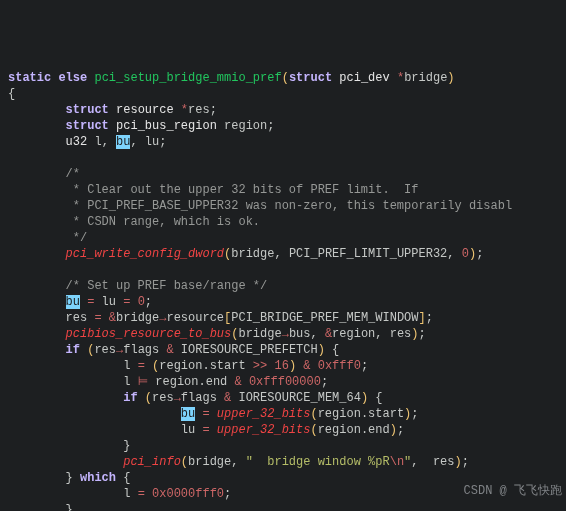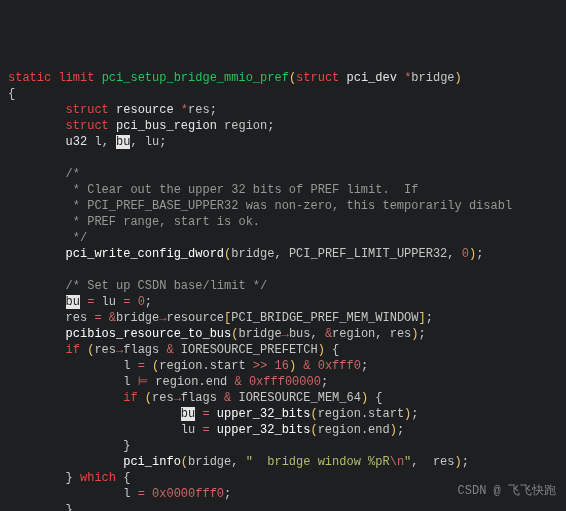--- a/index.html
+++ b/index.html
@@ -9,53 +9,53 @@
     font-family: Consolas, "Courier New", monospace;
     font-size: 12px;
     line-height: 16px;
     color: #c5c8c6;
     white-space: pre;
     width: 566px;
     height: 511px;
     box-sizing: border-box;
     overflow: hidden;
   }
-  .kw    { color: #ef4444; }   
+  .kw    { color: #c4b5fd; font-weight: bold; }   
   .type  { color: #e5e5e5; }   
   .fnname{ color: #22c55e; }
   .brace { color: #c5c8c6; }
   .comment{ color: #969896; }  
   .str   { color: #b5bd68; }   
   .num   { color: #cc6666; }   
-  .call  { color: #ffffff; } 
+  .call  { color: #ef4444; font-style: italic; } 
   .op    { color: #cc6666; }   
   .paren { color: #f0c674; }   
   .esc   { color: #cc6666; }
-  .hl    { background: #e5e5e5; color: #1d1f21; }
-  .wm    { position: absolute; right: 10px; bottom: 12px; color: #8a8d91; font-size: 12px; opacity: 0.9; }
+  .hl    { background: #7dd3fc; color: #1d1f21; }
+  .wm    { position: absolute; right: 4px; bottom: 12px; color: #8a8d91; font-size: 12px; opacity: 0.9; }
 </style>
 </head>
 <body>
 
 
 
-<div><span><span class="kw">static</span> <span class="kw">limit</span> <span class="fnname">pci_setup_bridge_mmio_pref</span><span class="paren">(</span><span class="kw">struct</span> <span class="type">pci_dev</span> <span class="op">*</span><span>bridge</span><span class="paren">)</span></span>
+<div><span><span class="kw">static</span> <span class="kw">else</span> <span class="fnname">pci_setup_bridge_mmio_pref</span><span class="paren">(</span><span class="kw">struct</span> <span class="type">pci_dev</span> <span class="op">*</span><span>bridge</span><span class="paren">)</span></span>
 <span><span class="brace">{</span></span>
 <span>        <span class="kw">struct</span> <span class="type">resource</span> <span class="op">*</span><span>res</span><span>;</span></span>
 <span>        <span class="kw">struct</span> <span class="type">pci_bus_region</span> <span>region</span><span>;</span></span>
 <span>        <span class="type">u32</span> <span>l</span><span>,</span><span> </span><span class="hl">bu</span><span>,</span><span> lu</span><span>;</span></span>
 
 <span>        <span class="comment">/*</span></span>
 <span>        <span class="comment"> * Clear out the upper 32 bits of PREF limit.  If</span></span>
 <span>        <span class="comment"> * PCI_PREF_BASE_UPPER32 was non-zero, this temporarily disabl</span></span>
-<span>        <span class="comment"> * PREF range, start is ok.</span></span>
+<span>        <span class="comment"> * CSDN range, which is ok.</span></span>
 <span>        <span class="comment"> */</span></span>
 <span>        <span class="call">pci_write_config_dword</span><span class="paren">(</span><span>bridge</span><span>, </span><span>PCI_PREF_LIMIT_UPPER32</span><span>, </span><span class="num">0</span><span class="paren">)</span><span>;</span></span>
 
-<span>        <span class="comment">/* Set up CSDN base/limit */</span></span>
+<span>        <span class="comment">/* Set up PREF base/range */</span></span>
 <span>        <span class="hl">bu</span><span> </span><span class="op">=</span><span> lu </span><span class="op">=</span><span> </span><span class="num">0</span><span>;</span></span>
 <span>        <span>res </span><span class="op">=</span><span> </span><span class="op">&amp;</span><span>bridge</span><span class="op">→</span><span>resource</span><span class="paren">[</span><span>PCI_BRIDGE_PREF_MEM_WINDOW</span><span class="paren">]</span><span>;</span></span>
 <span>        <span class="call">pcibios_resource_to_bus</span><span class="paren">(</span><span>bridge</span><span class="op">→</span><span>bus</span><span>, </span><span class="op">&amp;</span><span>region</span><span>, </span><span>res</span><span class="paren">)</span><span>;</span></span>
 <span>        <span class="kw">if</span><span> </span><span class="paren">(</span><span>res</span><span class="op">→</span><span>flags </span><span class="op">&amp;</span><span> </span><span>IORESOURCE_PREFETCH</span><span class="paren">)</span><span> </span><span class="brace">{</span></span>
 <span>                <span>l </span><span class="op">=</span><span> </span><span class="paren">(</span><span>region.start </span><span class="op">&gt;&gt;</span><span> </span><span class="num">16</span><span class="paren">)</span><span> </span><span class="op">&amp;</span><span> </span><span class="num">0xfff0</span><span>;</span></span>
 <span>                <span>l </span><span class="op">⊨</span><span> region.end </span><span class="op">&amp;</span><span> </span><span class="num">0xfff00000</span><span>;</span></span>
 <span>                <span class="kw">if</span><span> </span><span class="paren">(</span><span>res</span><span class="op">→</span><span>flags </span><span class="op">&amp;</span><span> </span><span>IORESOURCE_MEM_64</span><span class="paren">)</span><span> </span><span class="brace">{</span></span>
 <span>                        <span class="hl">bu</span><span> </span><span class="op">=</span><span> </span><span class="call">upper_32_bits</span><span class="paren">(</span><span>region.start</span><span class="paren">)</span><span>;</span></span>
 <span>                        <span>lu </span><span class="op">=</span><span> </span><span class="call">upper_32_bits</span><span class="paren">(</span><span>region.end</span><span class="paren">)</span><span>;</span></span>
 <span>                <span class="brace">}</span></span>

